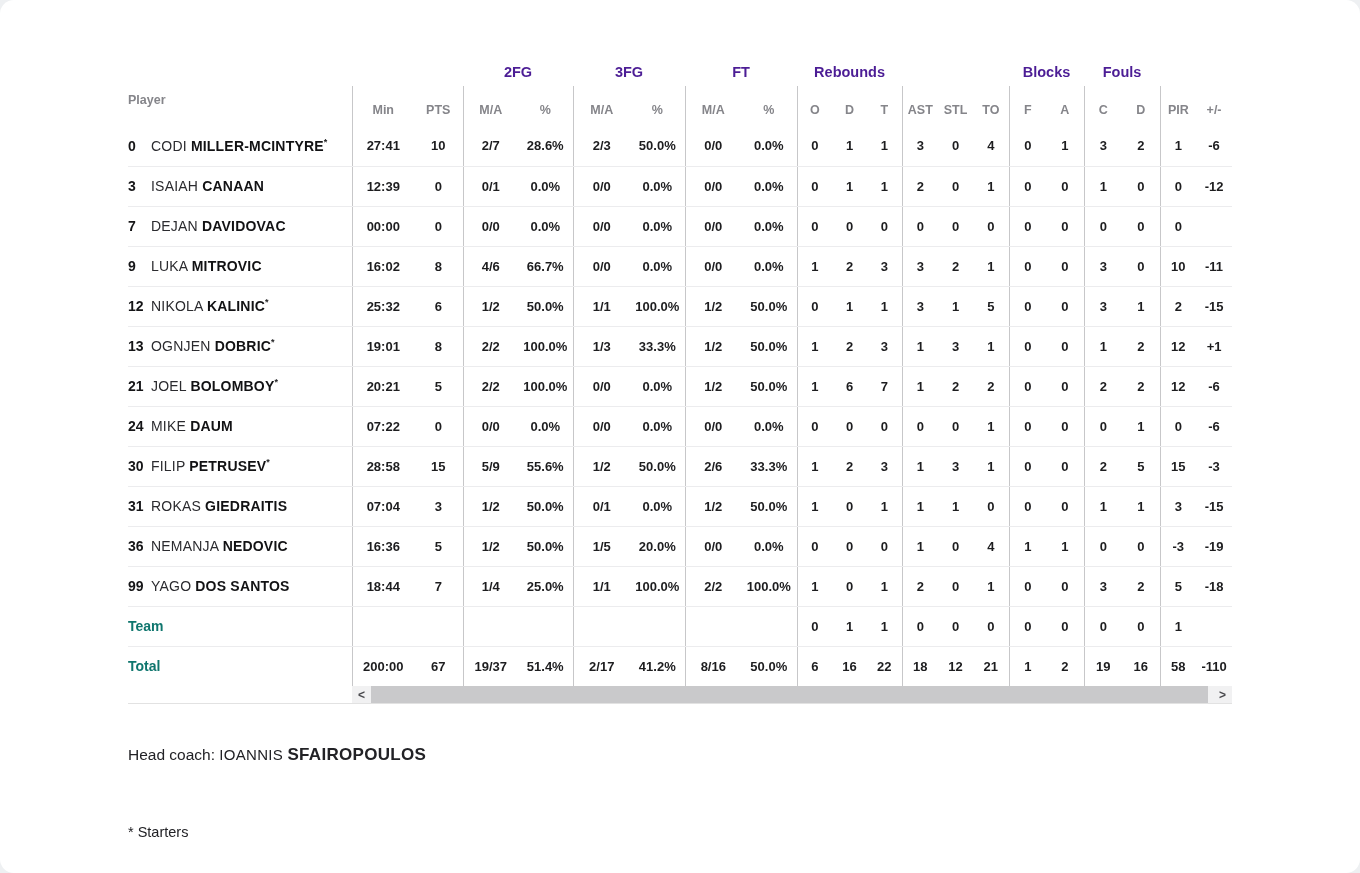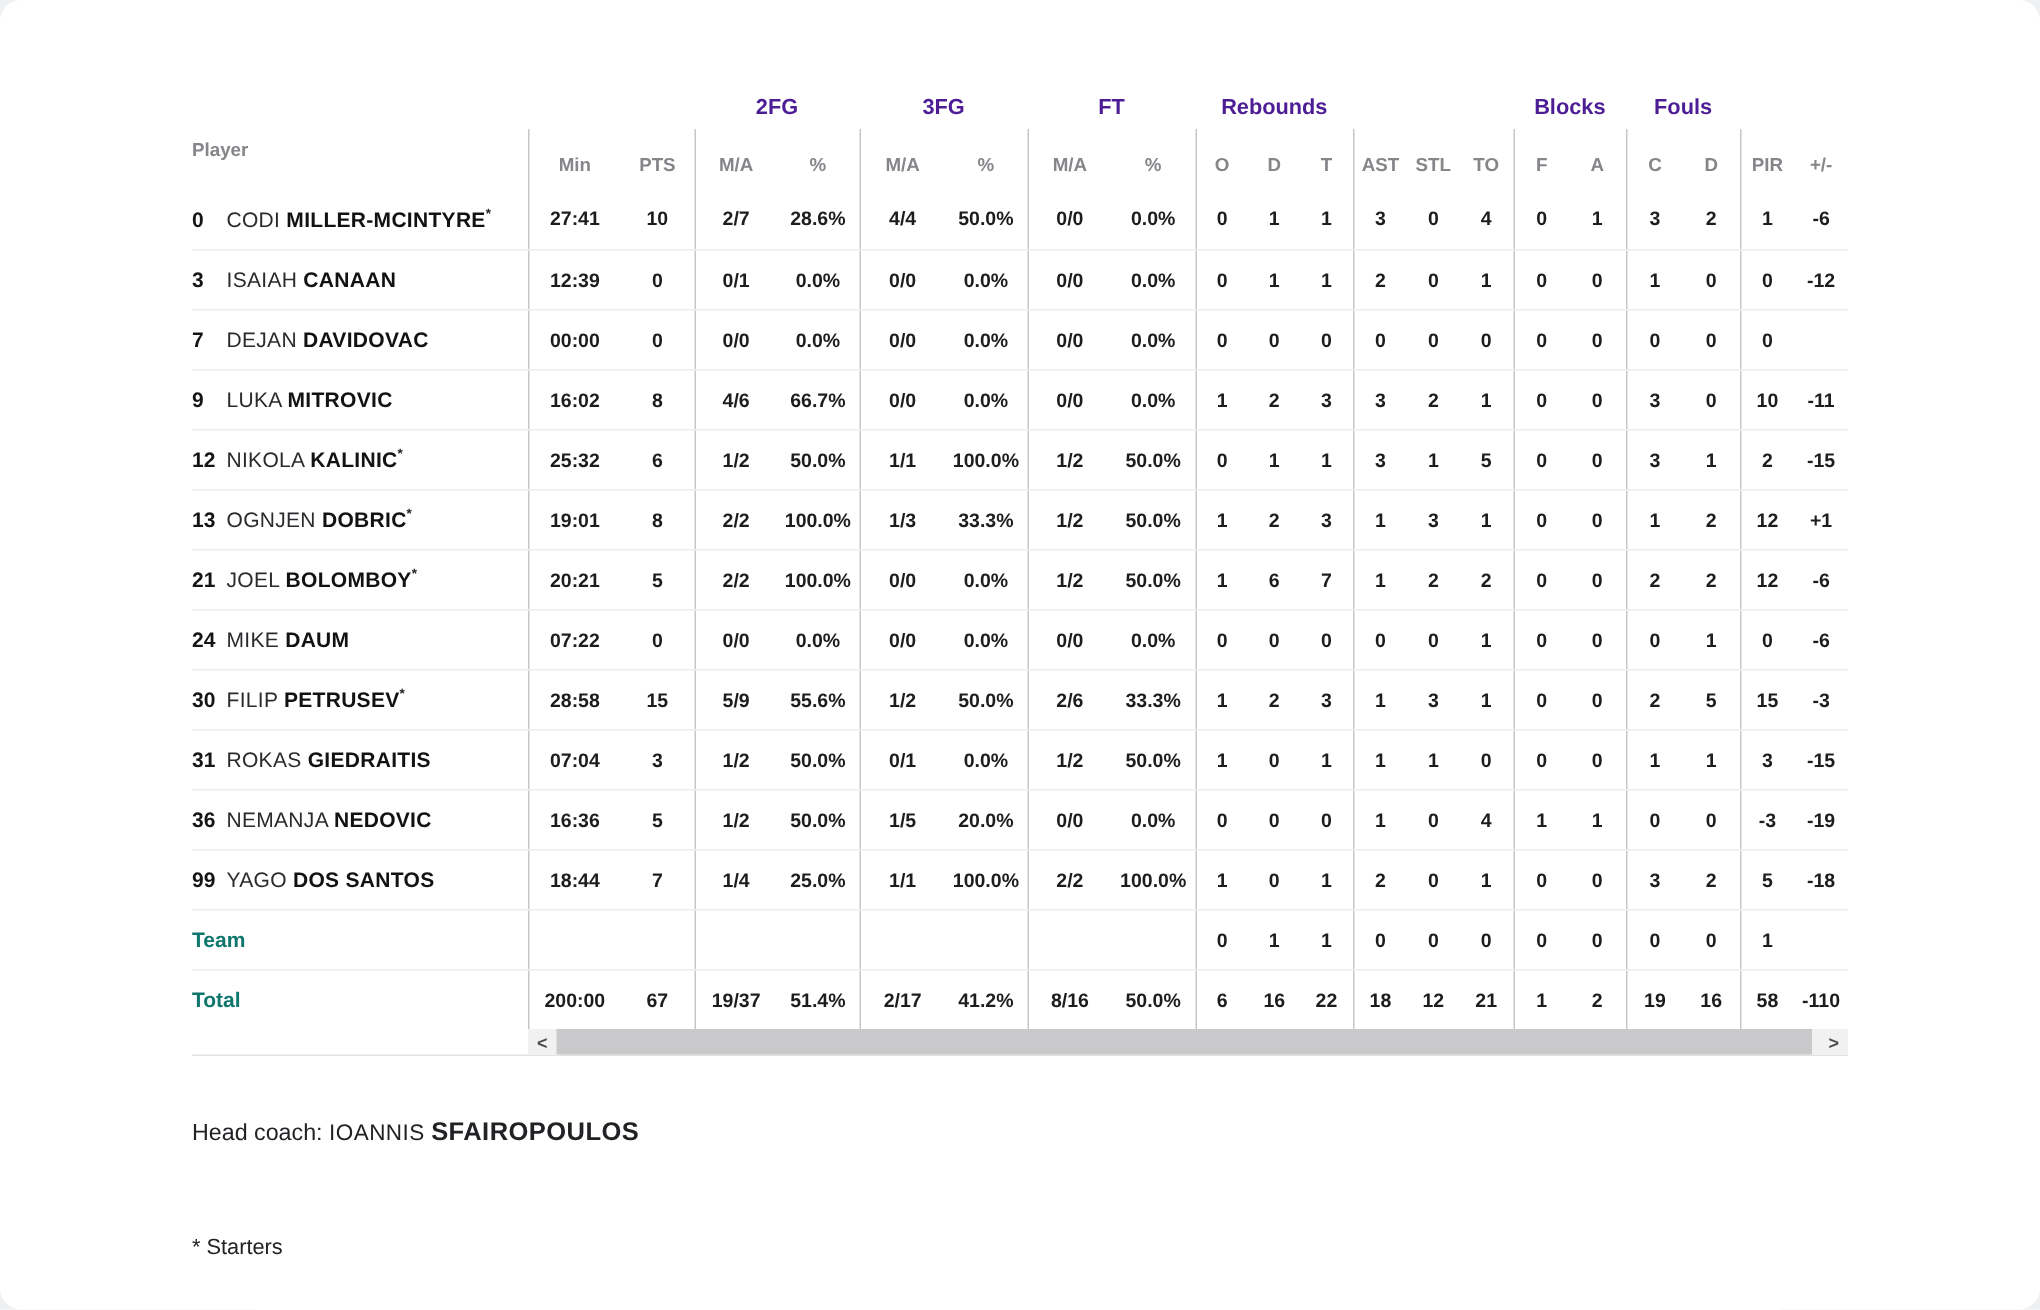--- a/index.html
+++ b/index.html
@@ -191,21 +191,21 @@
           <th>+/-</th>
         </tr>
       </thead>
       <tbody>
           <tr>
             <td class="player-cell"><span class="jersey">0</span><span class="fname">CODI </span><span class="lname">MILLER-MCINTYRE</span><sup class="starter">*</sup></td>
             <td class="sep">27:41</td>
             <td>10</td>
             <td class="sep">2/7</td>
             <td>28.6%</td>
-            <td class="sep">4/4</td>
+            <td class="sep">2/3</td>
             <td>50.0%</td>
             <td class="sep">0/0</td>
             <td>0.0%</td>
             <td class="sep">0</td>
             <td>1</td>
             <td>1</td>
             <td class="sep">3</td>
             <td>0</td>
             <td>4</td>
             <td class="sep">0</td>

